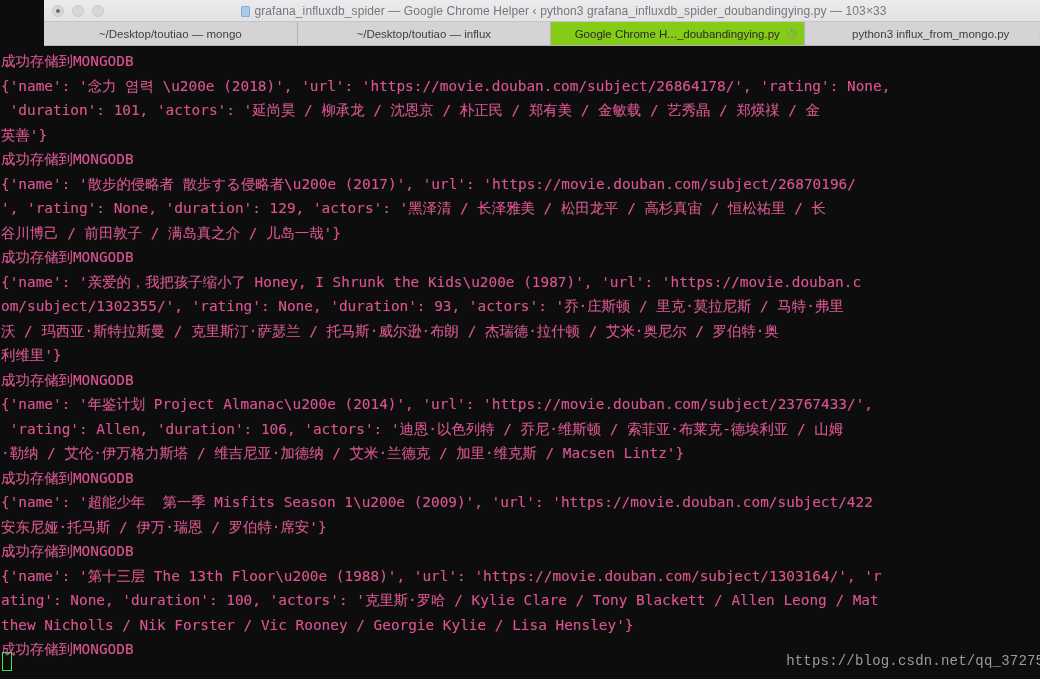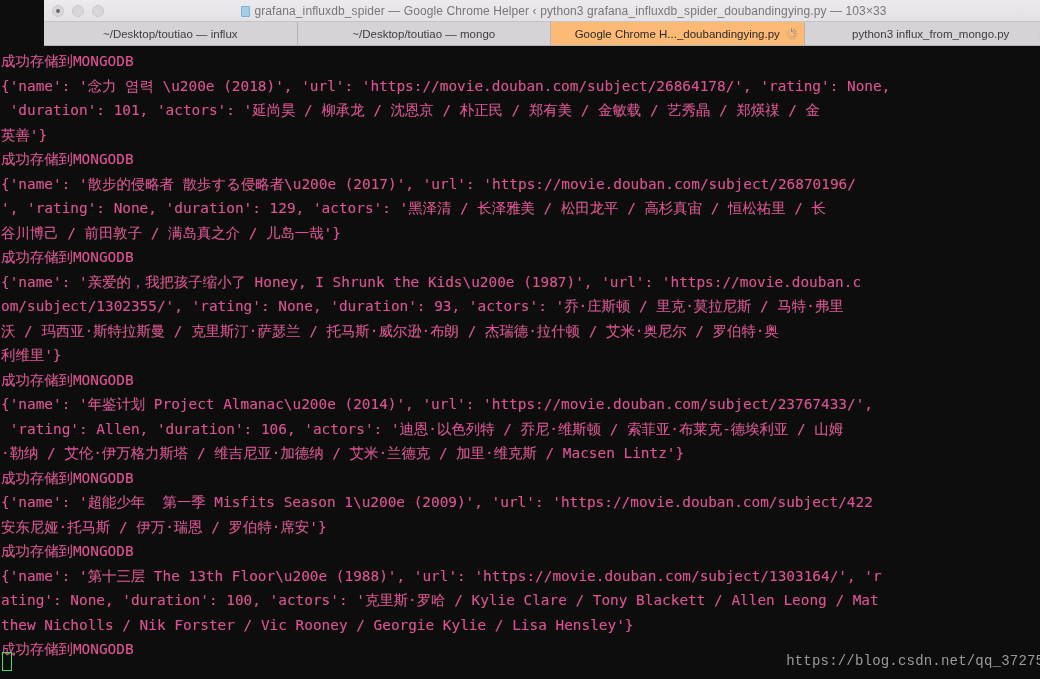--- a/index.html
+++ b/index.html
@@ -92,21 +92,21 @@
     font-family: "Liberation Sans", sans-serif;
     font-size: 11.5px;
     color: #3f3d3f;
     background: #d5d3d5;
     border-right: 1px solid #b4b2b4;
     box-sizing: border-box;
     overflow: hidden;
     white-space: nowrap;
   }
   .tab.active {
-    background: #fdba74;
+    background: #84cc16;
     color: #2b292b;
   }
   .tab-label {
     padding: 0 4px;
     overflow: hidden;
     text-overflow: ellipsis;
   }
   .spinner {
     position: absolute;
     right: 6px;
@@ -193,24 +193,24 @@
       <div class="light"></div>
       <div class="light"></div>
     </div>
     <div class="title-text">
       <span class="title-doc-icon"></span><span>grafana_influxdb_spider — Google Chrome Helper ‹ python3 grafana_influxdb_spider_doubandingying.py — 103×33</span>
     </div>
   </div>
 
   <div class="tabbar">
     <div class="tab">
+      <span class="tab-label">~/Desktop/toutiao — mongo</span>
+    </div>
+    <div class="tab">
       <span class="tab-label">~/Desktop/toutiao — influx</span>
-    </div>
-    <div class="tab">
-      <span class="tab-label">~/Desktop/toutiao — mongo</span>
     </div>
     <div class="tab active">
       <span class="tab-label">Google Chrome H..._doubandingying.py</span>
       <span class="spinner">
         <span style="transform:rotate(0deg);opacity:1"></span>
         <span style="transform:rotate(30deg);opacity:.9"></span>
         <span style="transform:rotate(60deg);opacity:.8"></span>
         <span style="transform:rotate(90deg);opacity:.7"></span>
         <span style="transform:rotate(120deg);opacity:.6"></span>
         <span style="transform:rotate(150deg);opacity:.5"></span>

